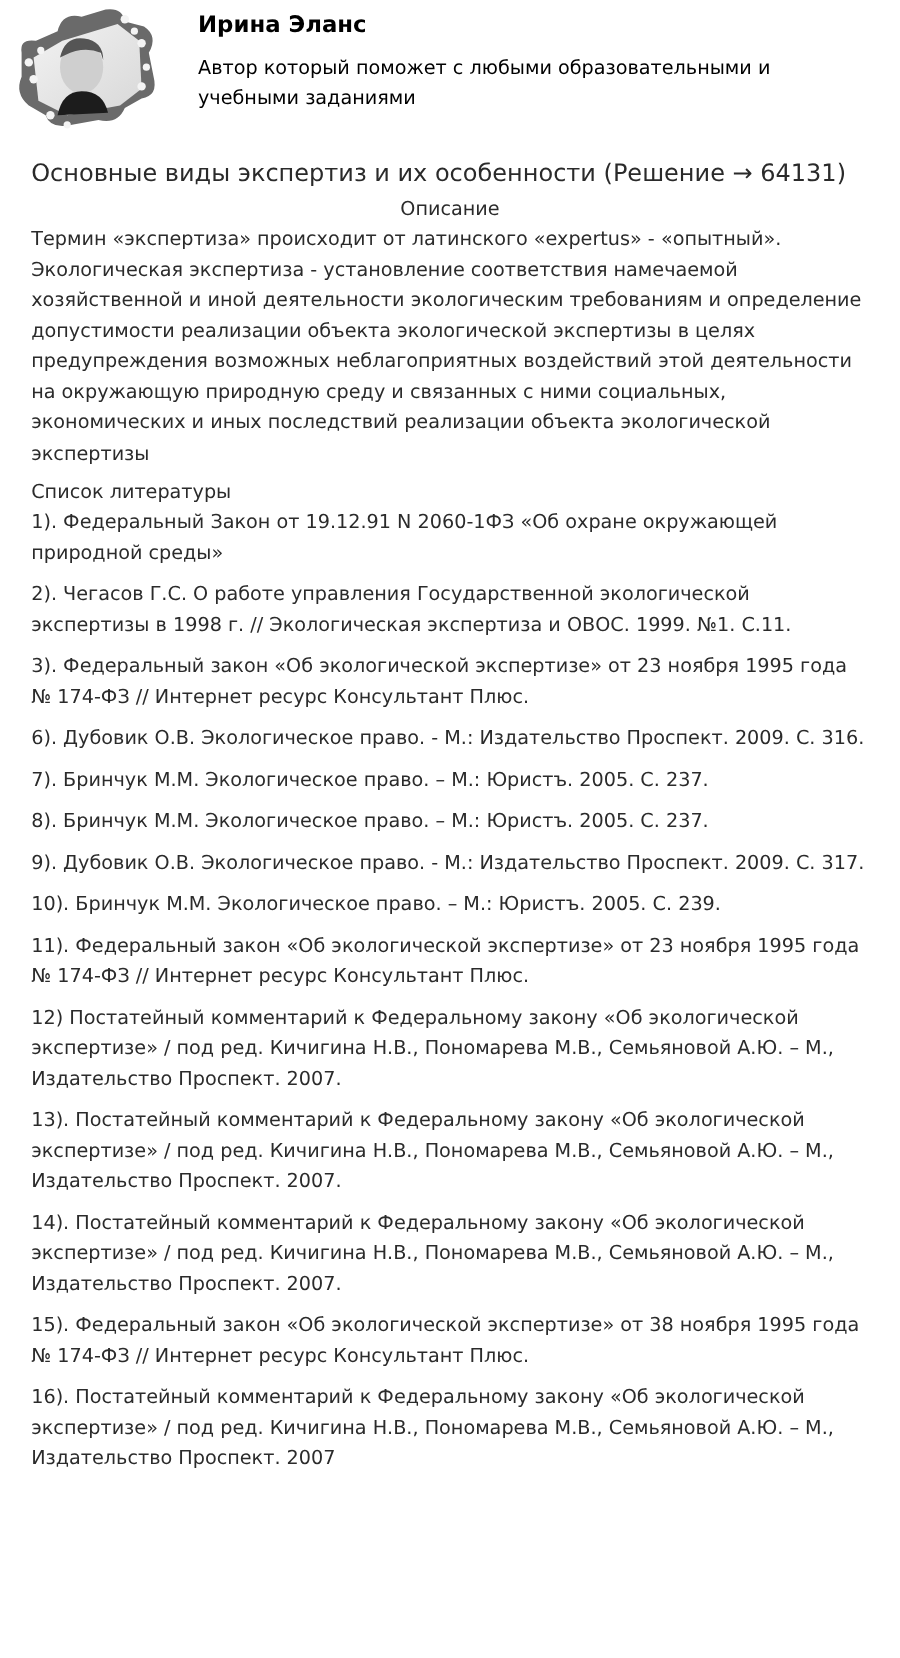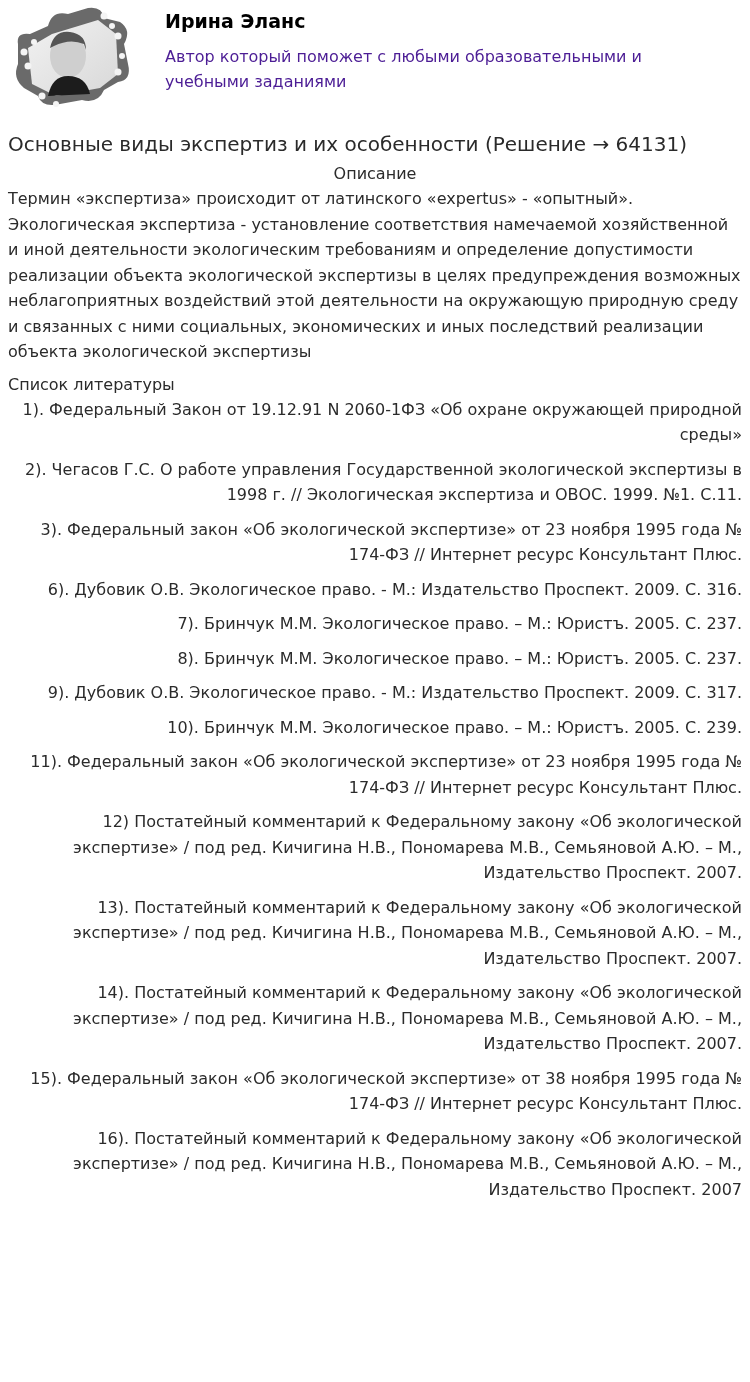--- a/index.html
+++ b/index.html
@@ -13,31 +13,31 @@
   }
   .avatar {
     position: absolute; left: 8px; top: 4px; width: 128px; height: 106px;
   }
   .author-name {
     position: absolute; left: 165px; top: 10px;
     font-size: 19px; font-weight: bold; color: #000000;
   }
   .author-desc {
     position: absolute; left: 165px; top: 44px; width: 560px;
-    font-size: 16px; line-height: 25px; color: #4c1d95;
+    font-size: 16px; line-height: 25px; color: #000000;
   }
-  .content { padding: 0 8px; }
+  .content { padding: 0 26px; }
   .page-title {
     font-size: 20px; line-height: 28px; color: #2a2a2a;
     margin: 12px 0 0 0; font-weight: normal;
   }
   .section-label { font-size: 16px; line-height: 25px; margin-top: 3px; text-align: center; }
   .desc { font-size: 16px; line-height: 25.5px; }
   .lit-label { font-size: 16px; line-height: 25px; margin-top: 7px; }
-  .ref { font-size: 16px; line-height: 25.5px; margin-bottom: 9px; text-align: right; }
+  .ref { font-size: 16px; line-height: 25.5px; margin-bottom: 9px; }
 </style>
 </head>
 <body>
 
 <div class="author">
   <svg class="avatar" viewBox="0 0 128 106">
     <defs>
       <linearGradient id="bg" x1="0" y1="0" x2="1" y2="1">
         <stop offset="0" stop-color="#f2f2f2"></stop>
         <stop offset="1" stop-color="#d8d8d8"></stop>

